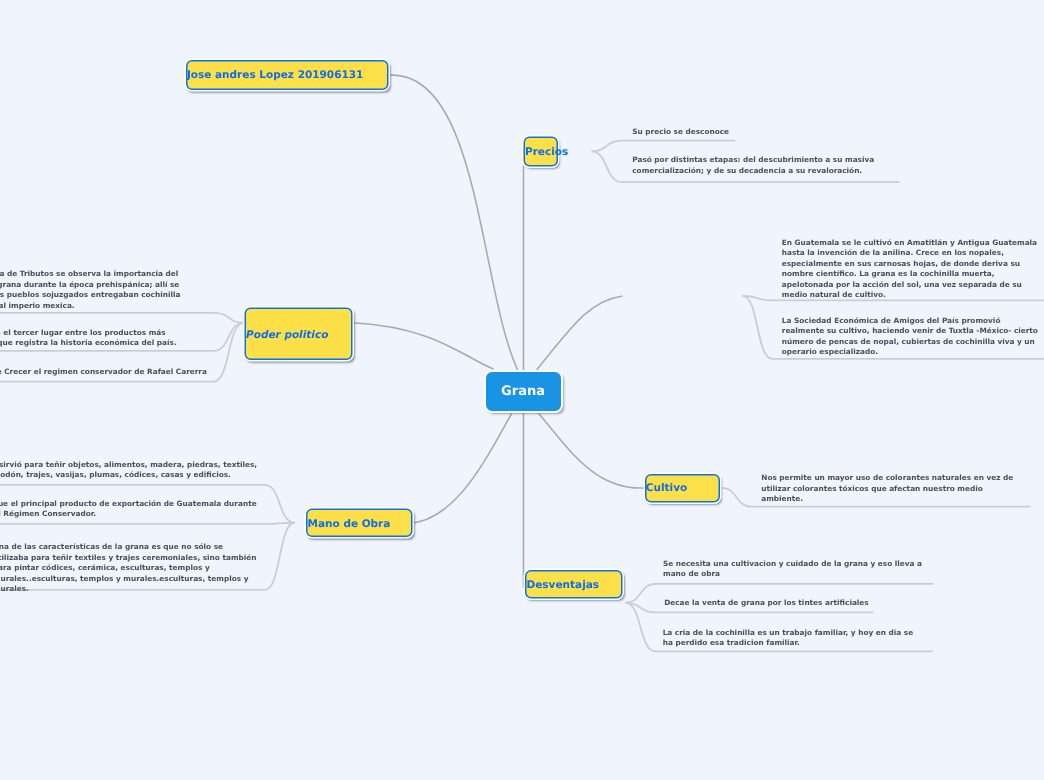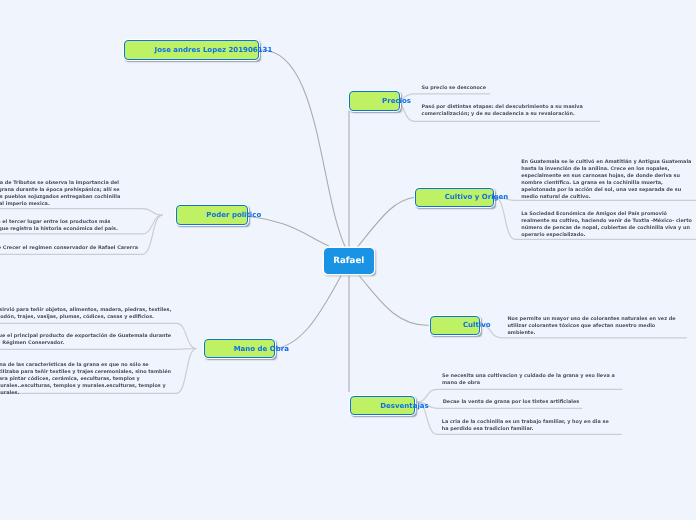--- a/index.html
+++ b/index.html
@@ -4,25 +4,25 @@
 <style>
   html,body{margin:0;padding:0;}
   body{width:696px;height:520px;background:#f0f4fd;overflow:hidden;
        font-family:"DejaVu Sans",sans-serif;
        -webkit-font-smoothing:antialiased;text-rendering:geometricPrecision;}
   #stage{position:relative;width:696px;height:520px;overflow:hidden;
         will-change:transform;}
   svg#links{position:absolute;left:0;top:0;width:696px;height:520px;}
   svg#links path{fill:none;stroke:#a9aaab;stroke-width:1.05;}
   svg#links path.leafline{stroke:#cccdd2;stroke-width:1.2;}
-  .node{position:absolute;box-sizing:border-box;background:#bef264;
+  .node{position:absolute;box-sizing:border-box;background:#fde047;
         border:1.8px solid #0b72e6;border-radius:4px;color:#0c6ee8;
         font-weight:bold;white-space:nowrap;display:flex;align-items:center;
-        justify-content:center;font-size:7px;
-        box-shadow:0 0 0 1px #ffffff, 1.2px 1.4px 1.4px rgba(40,50,70,0.45);padding-left:44px;}
+        font-size:7px;
+        box-shadow:0 0 0 1px #ffffff, 1.2px 1.4px 1.4px rgba(40,50,70,0.45);}
   .center-node{position:absolute;box-sizing:border-box;background:#1993e4;
         border:1.8px solid #1993e4;border-radius:4px;color:#ffffff;font-weight:bold;
         white-space:nowrap;display:flex;align-items:center;justify-content:center;
         font-size:8.7px;
         box-shadow:0 0 0 1.4px #ffffff, 1.4px 1.6px 1.6px rgba(40,50,70,0.45);}
   .leaf{position:absolute;box-sizing:border-box;color:#4a4f5c;
         font-size:4.9px;line-height:7px;font-weight:bold;}
 </style>
 </head>
 <body>
@@ -47,40 +47,37 @@
   <path class="leafline" d="M 196.5,348.5 C 185.5,348.5 187.5,323.3 176.5,323.3 L -10.0,323.3"></path>
   <path class="leafline" d="M 196.5,348.5 C 185.5,348.5 187.5,349.3 176.5,349.3 L -10.0,349.3"></path>
   <path class="leafline" d="M 196.5,348.5 C 185.5,348.5 187.5,393.3 176.5,393.3 L -10.0,393.3"></path>
   <path class="leafline" d="M 162.5,215.2 C 151.5,215.2 153.5,208.6 142.5,208.6 L -10.0,208.6"></path>
   <path class="leafline" d="M 162.5,215.2 C 151.5,215.2 153.5,233.9 142.5,233.9 L -10.0,233.9"></path>
   <path class="leafline" d="M 162.5,215.2 C 151.5,215.2 153.5,254.4 142.5,254.4 L -10.0,254.4"></path>
 </svg>
 <div class="node" style="left:123.6px;top:40.3px;width:135.7px;height:19.7px;">
       <span>Jose andres Lopez 201906131</span>
     </div>
-<div class="node" style="left:349px;top:91px;width:51px;height:19.5px;">
+<div class="node" style="left:349px;top:91px;width:23px;height:19.5px;">
       <span>Precios</span>
-    </div>
-<div class="node" style="left:415px;top:187.5px;width:79px;height:19.5px;">
-      <span>Cultivo y Origen</span>
     </div>
 <div class="node" style="left:429.5px;top:315.5px;width:50.5px;height:19.5px;">
       <span>Cultivo</span>
     </div>
-<div class="node" style="left:350px;top:396px;width:65px;height:19px;">
+<div class="node" style="left:350px;top:380px;width:65px;height:19px;">
       <span>Desventajas</span>
     </div>
 <div class="node" style="left:204px;top:339px;width:70.5px;height:19px;">
       <span>Mano de Obra</span>
     </div>
-<div class="node" style="left:176px;top:205px;width:71.5px;height:20px;">
+<div class="node" style="left:163px;top:205px;width:71.5px;height:35px;font-style:italic;">
       <span>Poder politico</span>
     </div>
 <div class="center-node" style="left:323.5px;top:247.5px;width:50.5px;height:26.5px;">
-      <span>Rafael</span>
+      <span>Grana</span>
     </div>
 <div class="leaf" style="left:421.5px;top:85.2px;width:65px;"><span>Su precio se desconoce</span></div>
 <div class="leaf" style="left:421.5px;top:103.8px;width:162px;"><span>Pasó por distintas etapas: del descubrimiento a su masiva comercialización; y de su decadencia a su revaloración.</span></div>
 <div class="leaf" style="left:521.2px;top:159.3px;width:171px;"><span>En Guatemala se le cultivó en Amatitlán y Antigua Guatemala hasta la invención de la anilina. Crece en los nopales, especialmente en sus carnosas hojas, de donde deriva su nombre científico. La grana es la cochinilla muerta, apelotonada por la acción del sol, una vez separada de su medio natural de cultivo.</span></div>
 <div class="leaf" style="left:521.2px;top:211.0px;width:171px;"><span>La Sociedad Económica de Amigos del País promovió realmente su cultivo, haciendo venir de Tuxtla -México- cierto número de pencas de nopal, cubiertas de cochinilla viva y un operario especializado.</span></div>
 <div class="leaf" style="left:507.5px;top:316.0px;width:169px;"><span>Nos permite un mayor uso de colorantes naturales en vez de utilizar colorantes tóxicos que afectan nuestro medio ambiente.</span></div>
 <div class="leaf" style="left:442.0px;top:372.8px;width:173px;"><span>Se necesita una cultivacion y cuidado de la grana y eso lleva a mano de obra</span></div>
 <div class="leaf" style="left:442.8px;top:399.0px;width:137px;"><span>Decae la venta de grana por los tintes artificiales</span></div>
 <div class="leaf" style="left:441.8px;top:418.6px;width:167px;"><span>La cria de la cochinilla es un trabajo familiar, y hoy en dia se ha perdido esa tradicion familiar.</span></div>
 <div class="leaf" style="left:-26.5px;top:306.5px;width:198px;"><span>La grana sirvió para teñir objetos, alimentos, madera, piedras, textiles, lanas, algodón, trajes, vasijas, plumas, códices, casas y edificios.</span></div>

